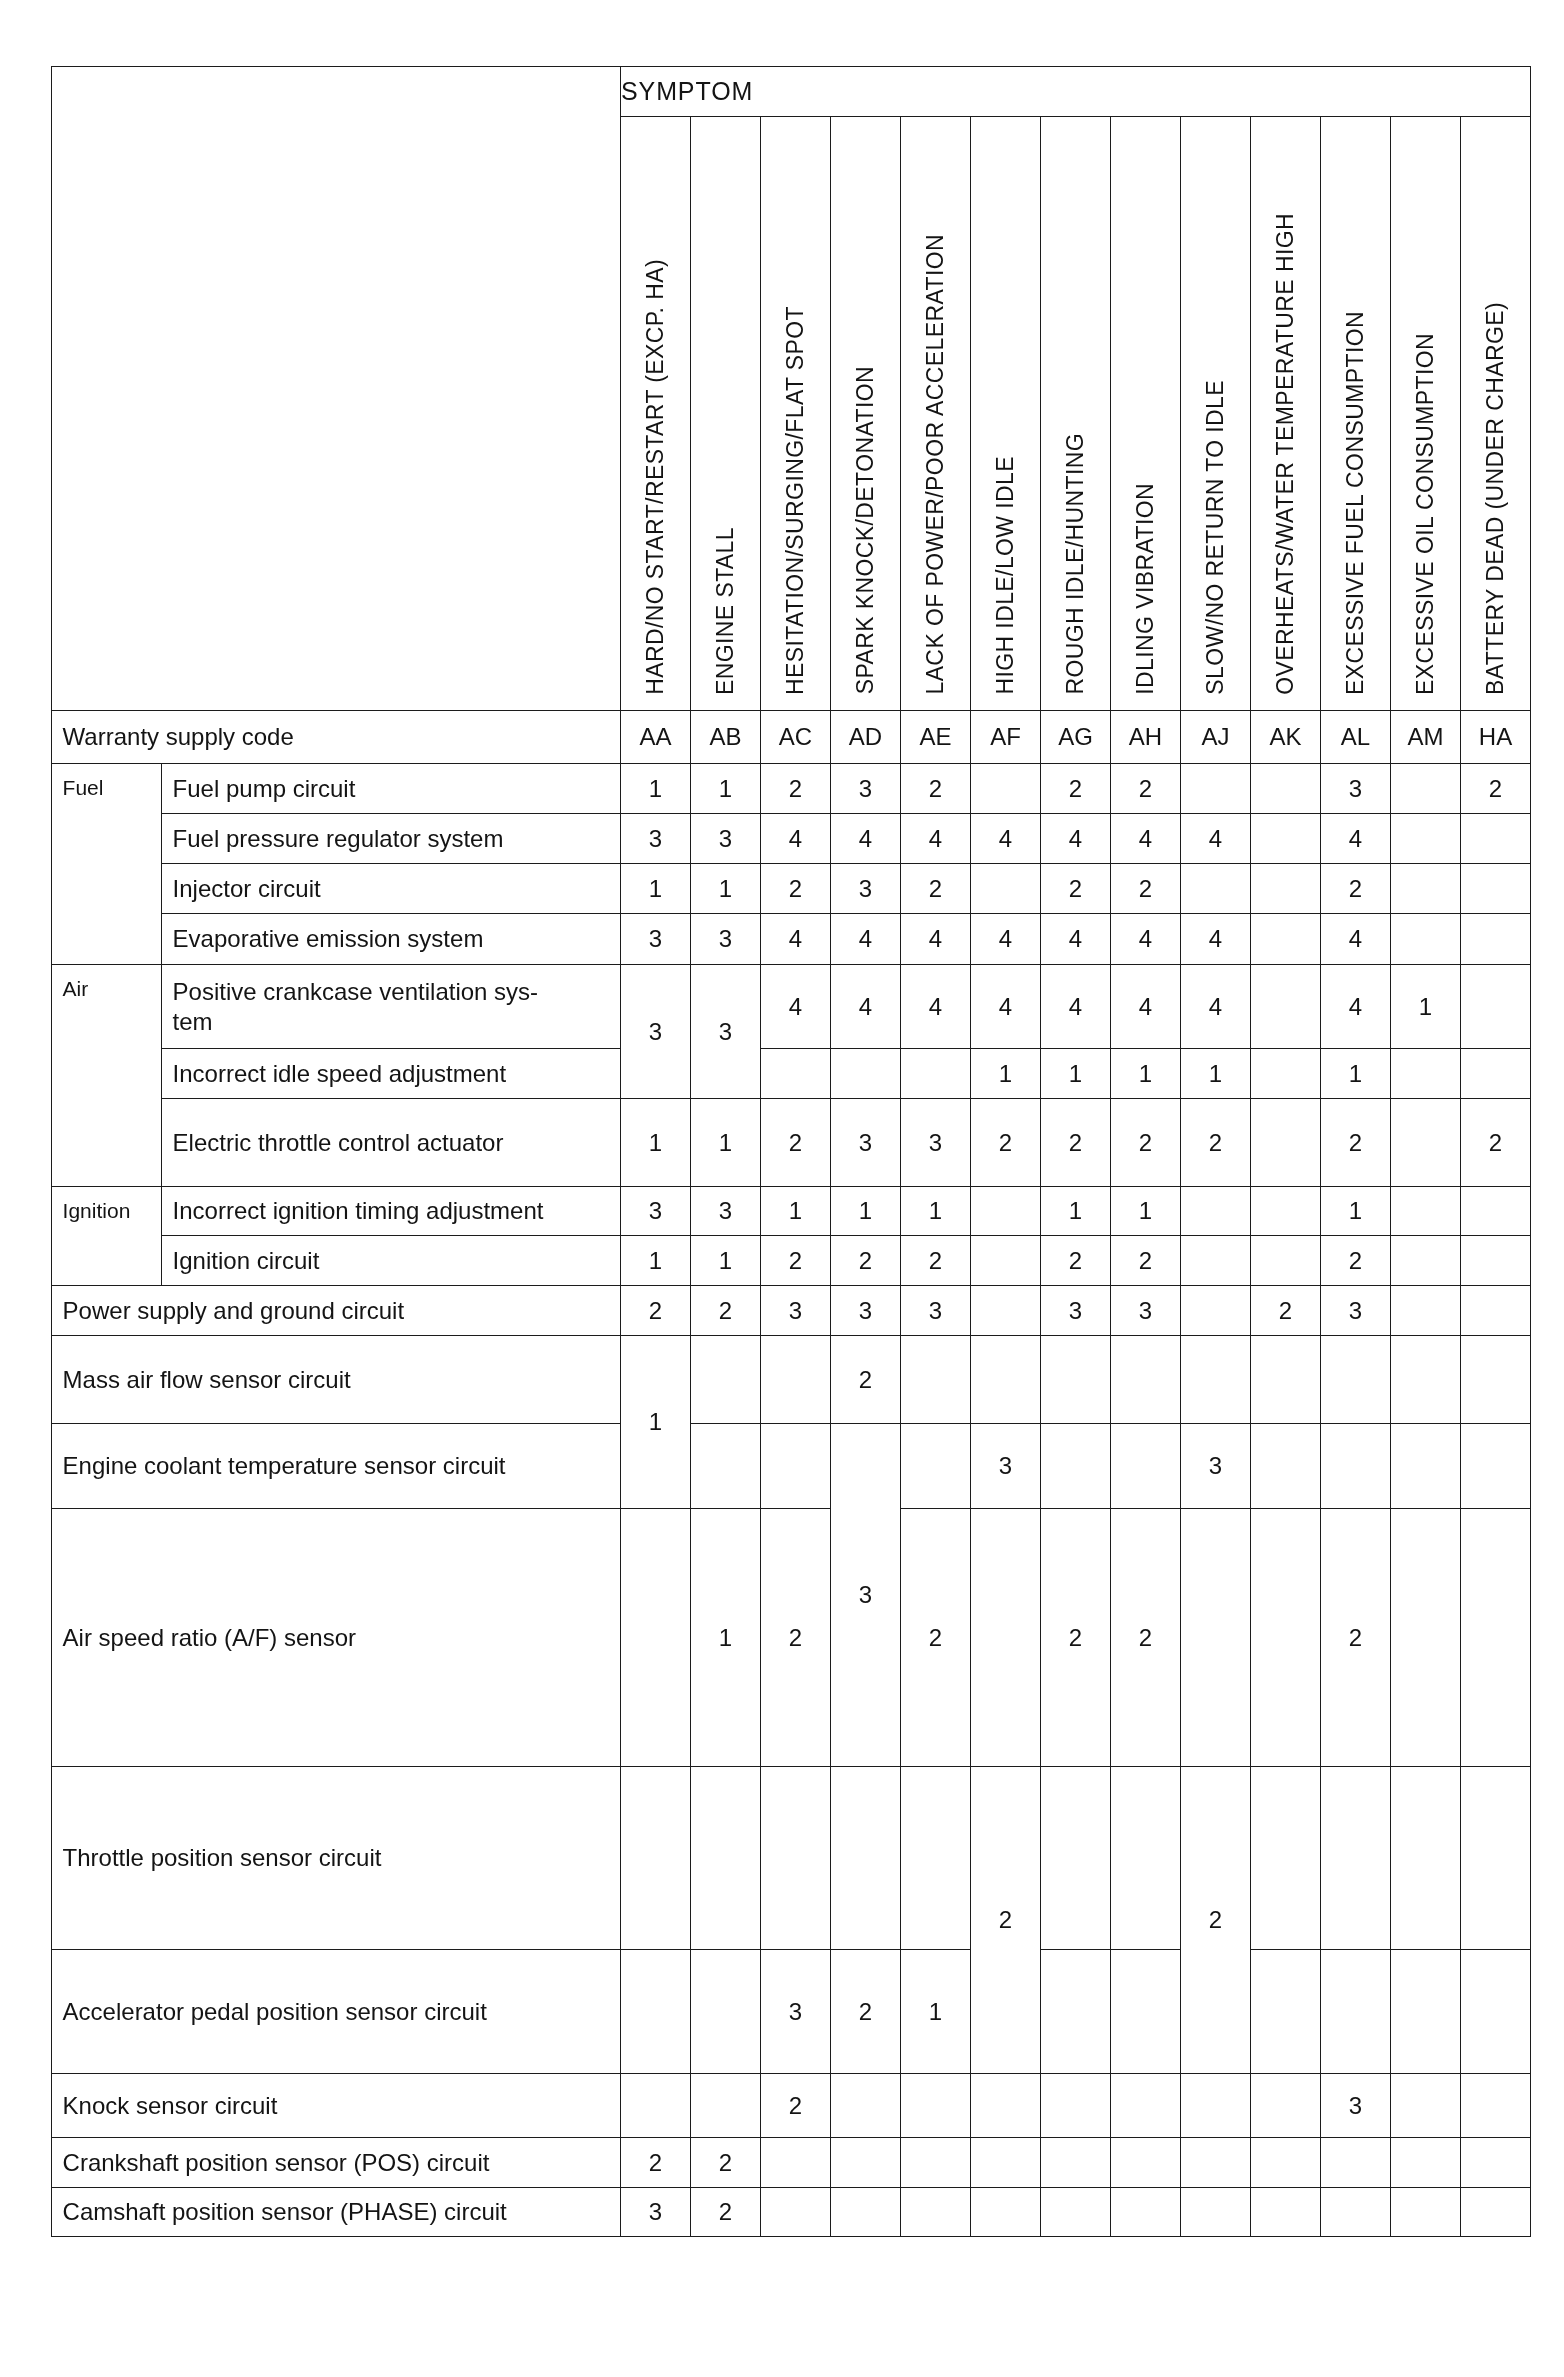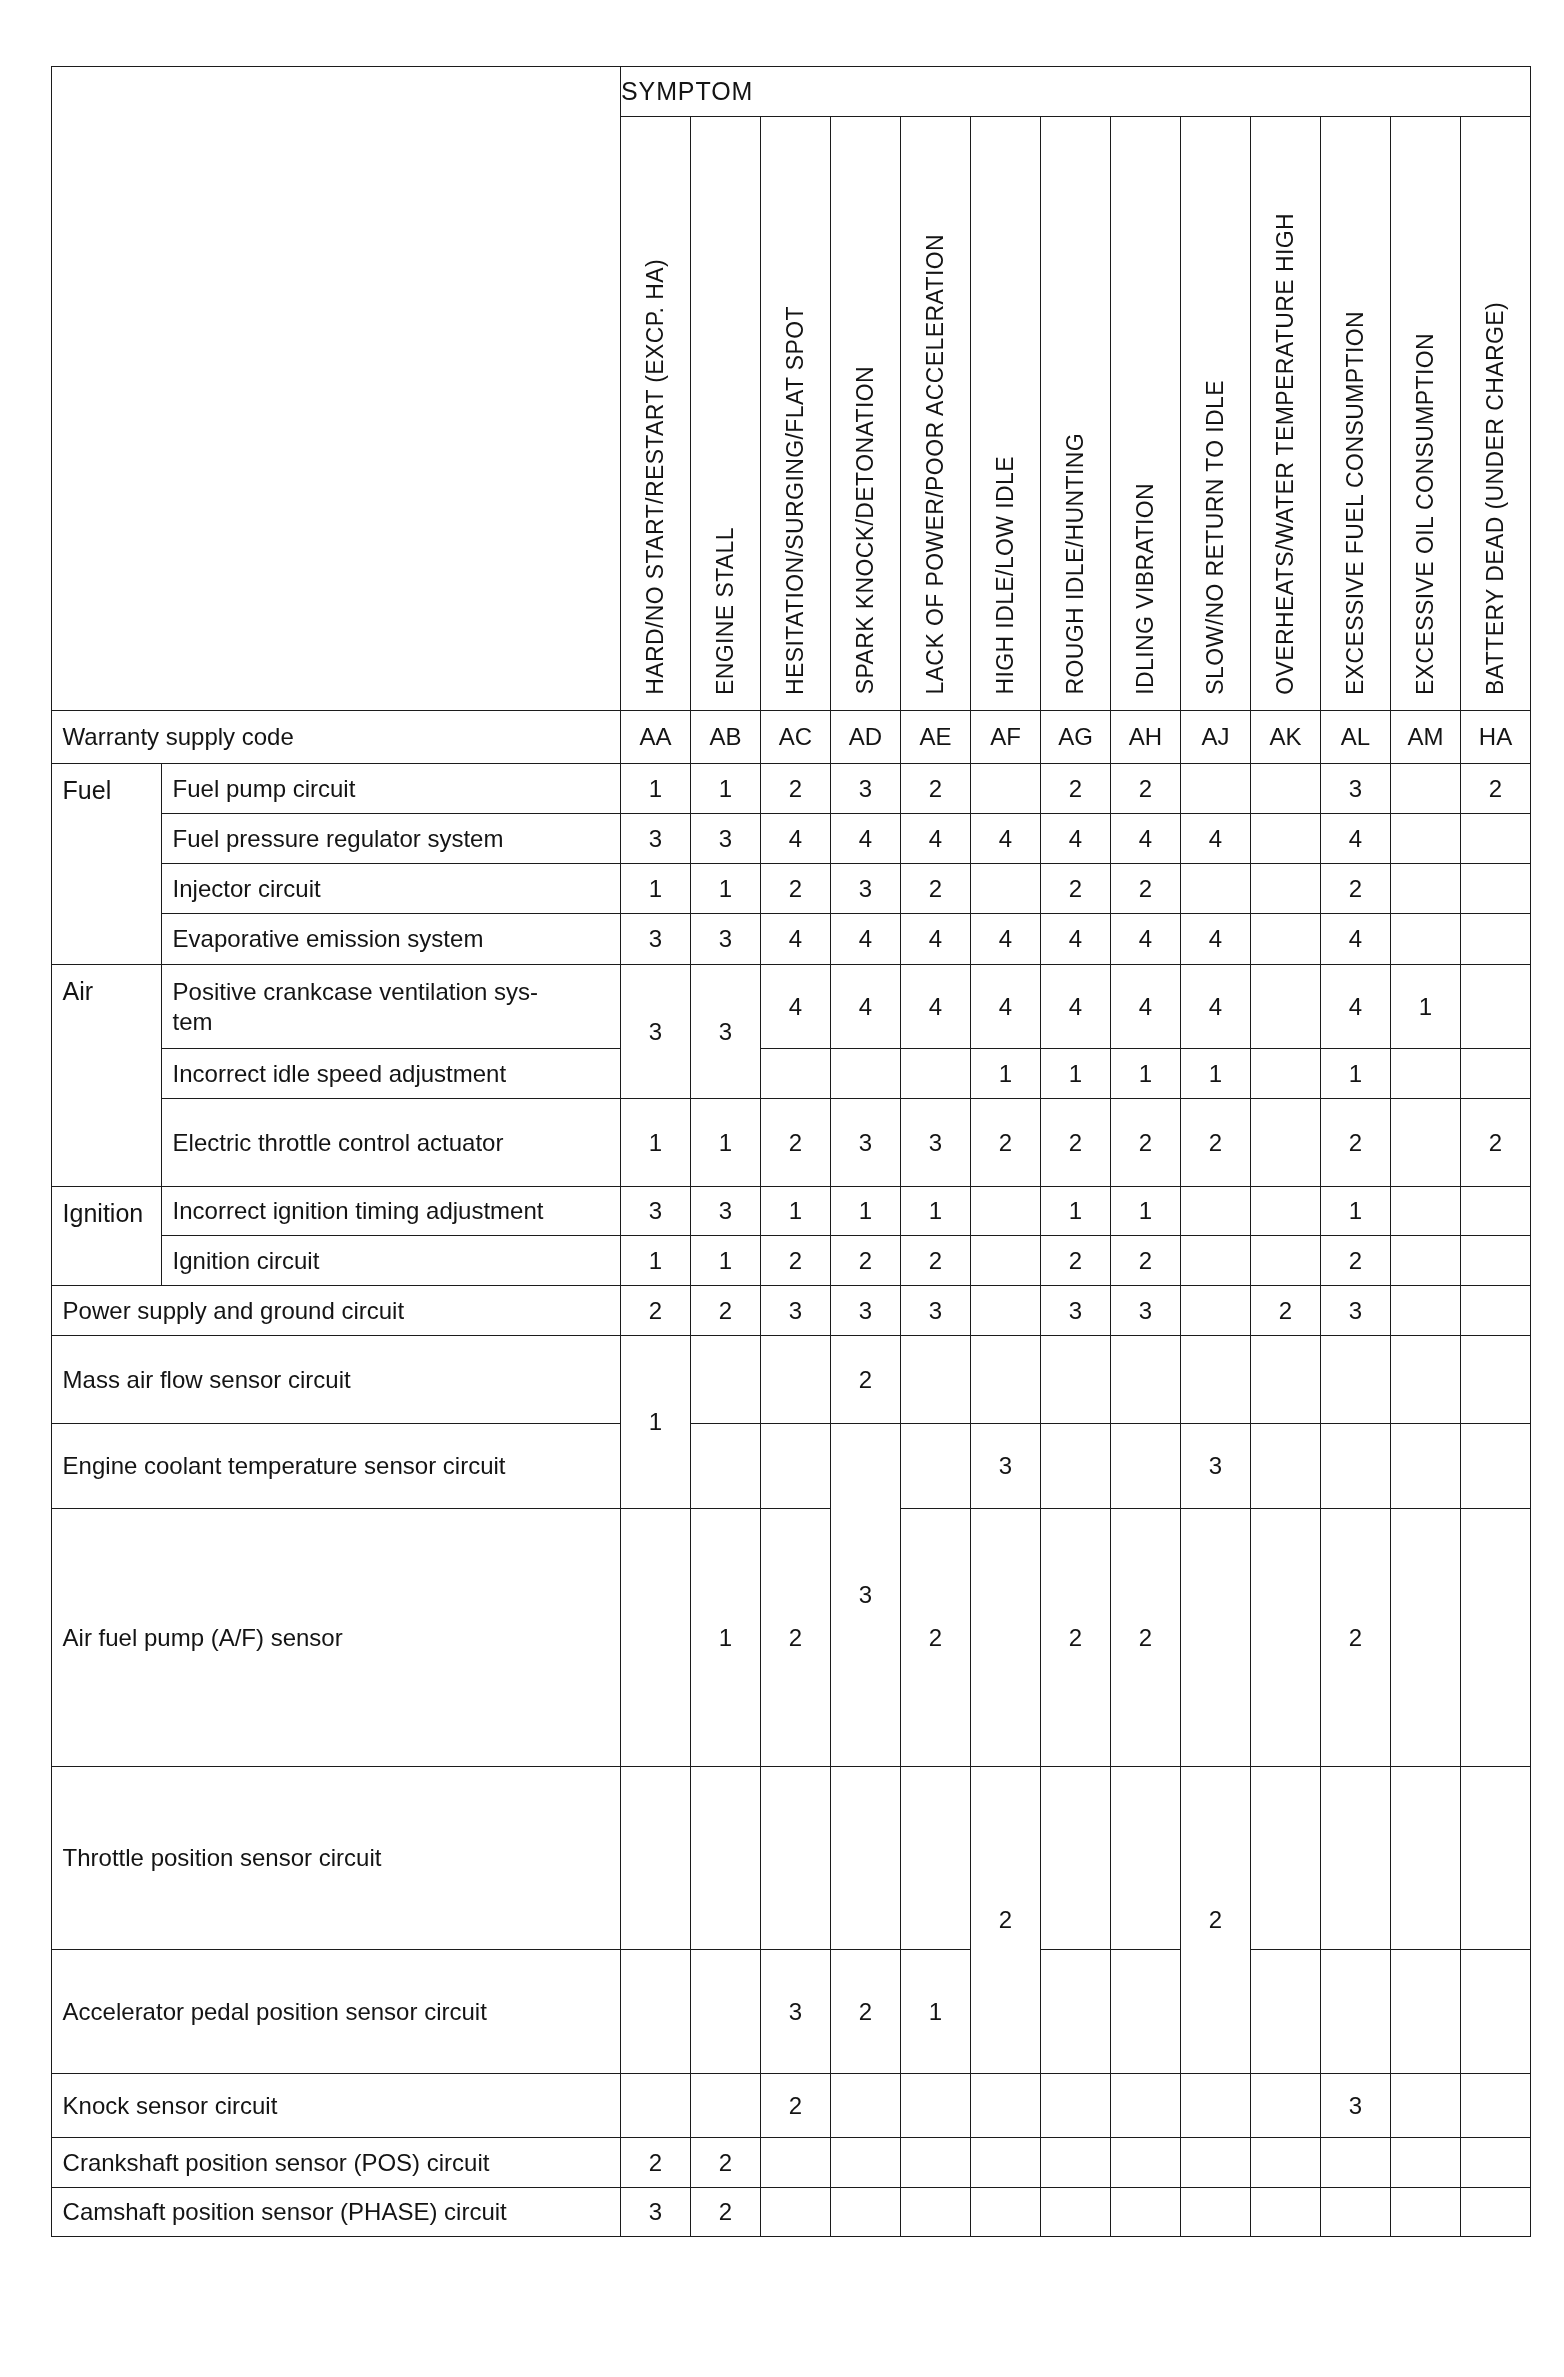--- a/index.html
+++ b/index.html
@@ -42,21 +42,21 @@
   }
   .lbl {
     font-size: 24px;
     padding-left: 10.6px !important;
     padding-right: 5.3px !important;
     vertical-align: middle;
     white-space: pre-line;
     line-height: 1.25;
   }
   .grp {
-    font-size: 25px;
+    font-size: 21px;
     padding: 11.5px 3.5px 0 10.6px !important;
     vertical-align: top;
   }
   .val {
     text-align: center;
     vertical-align: middle;
     font-size: 24px;
   }
   #figure-code {
     margin: 21px 0 0 42px;
@@ -304,21 +304,21 @@
           <td class="val">3</td>
           <td class="val"></td>
           <td class="val"></td>
           <td class="val">3</td>
           <td class="val"></td>
           <td class="val"></td>
           <td class="val"></td>
           <td class="val"></td>
         </tr>
         <tr style="height: 258px;">
-          <td class="lbl" colspan="2">Air fuel pump (A/F) sensor</td>
+          <td class="lbl" colspan="2">Air speed ratio (A/F) sensor</td>
           <td class="val"></td>
           <td class="val">1</td>
           <td class="val">2</td>
           <td class="val">2</td>
           <td class="val"></td>
           <td class="val">2</td>
           <td class="val">2</td>
           <td class="val"></td>
           <td class="val"></td>
           <td class="val">2</td>

